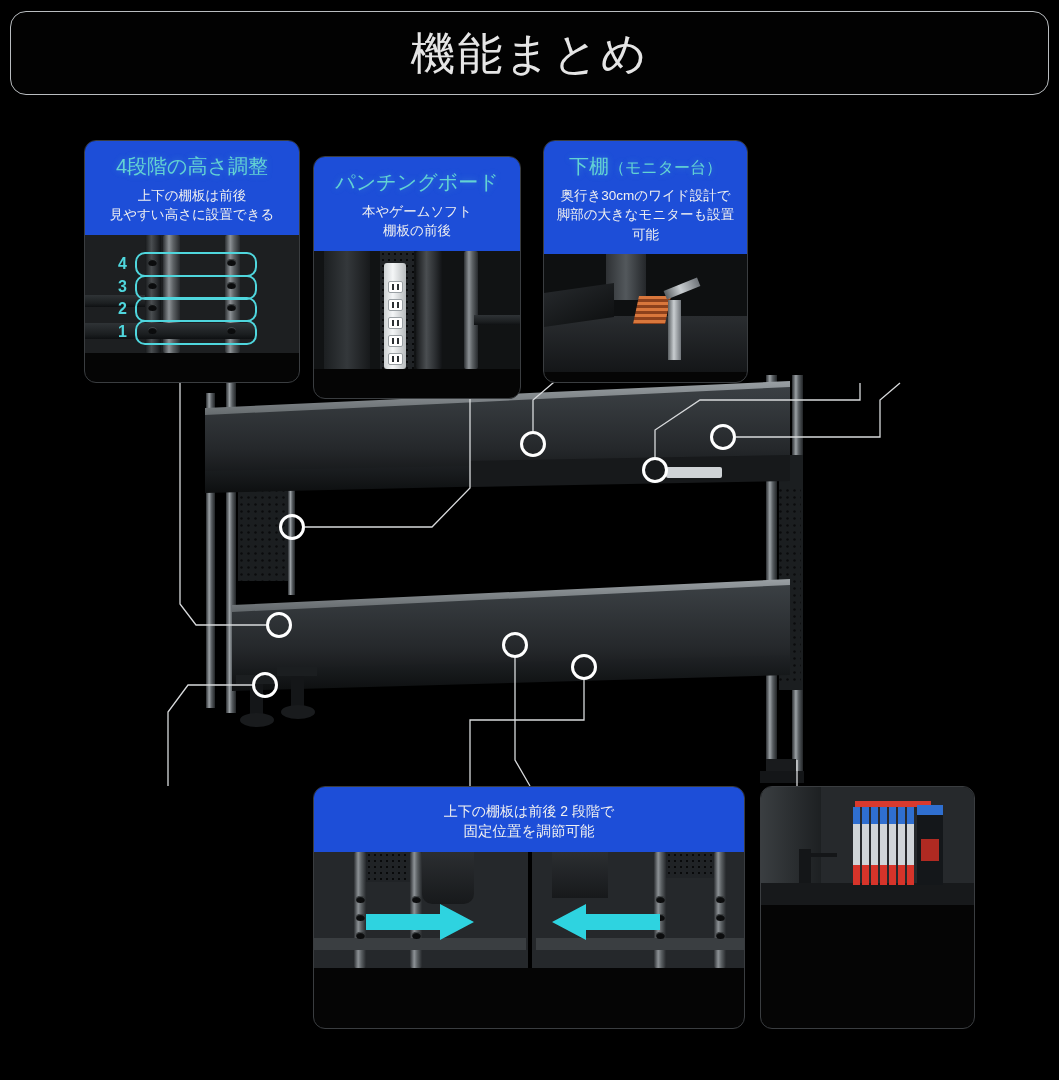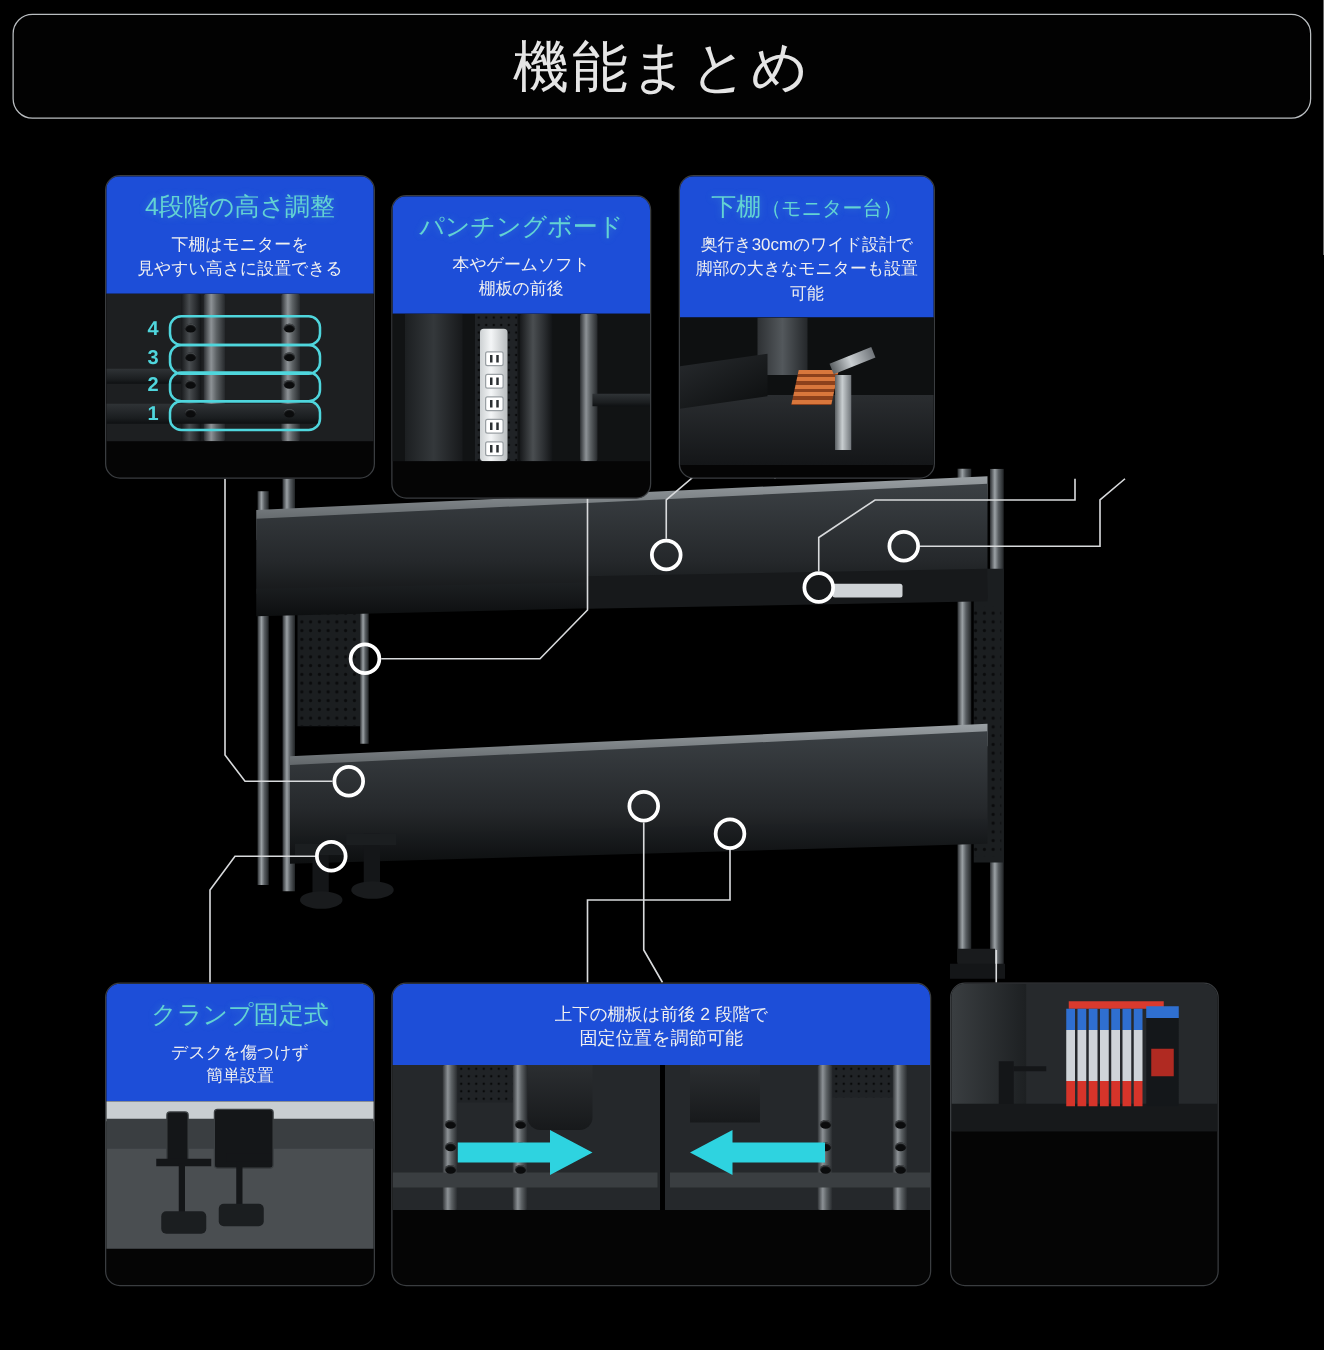--- a/index.html
+++ b/index.html
@@ -283,21 +283,21 @@
   <div class="callout-dot" style="left:252px;top:672px;"></div>
   <div class="callout-dot" style="left:520px;top:431px;"></div>
   <div class="callout-dot" style="left:502px;top:632px;"></div>
   <div class="callout-dot" style="left:571px;top:654px;"></div>
   <div class="callout-dot" style="left:642px;top:457px;"></div>
   <div class="callout-dot" style="left:710px;top:424px;"></div>
 
   <div class="card" style="left:84px;top:140px;width:216px;height:243px;">
     <div class="card-text">
       <div class="card-heading">4段階の高さ調整</div>
-      <div class="card-sub">下棚はモニターを</div>
+      <div class="card-sub">上下の棚板は前後</div>
       <div class="card-sub">見やすい高さに設置できる</div>
     </div>
     <div class="card-photo" style="height:118px;">
       <div class="pole-dark" style="left:60px;top:0;width:16px;height:118px;"></div>
       <div class="pole" style="left:78px;top:0;width:17px;height:118px;"></div>
       <div class="pole" style="left:140px;top:0;width:15px;height:118px;"></div>
       <div class="shelf-slab" style="left:0;top:60px;width:60px;height:12px;"></div>
       <div class="shelf-slab" style="left:0;top:88px;width:170px;height:16px;"></div>
       <div class="hole" style="left:63px;top:24px;"></div>
       <div class="hole" style="left:63px;top:47px;"></div>
@@ -349,39 +349,20 @@
       <div class="shelf-slab" style="left:0;top:62px;width:205px;height:56px;background:linear-gradient(180deg,#2a2d30,#141618);"></div>
       <div style="position:absolute;left:62px;top:0;width:40px;height:46px;background:linear-gradient(90deg,#2e3134,#53585c,#24272a);"></div>
       <div class="copper" style="left:92px;top:42px;width:32px;height:28px;"></div>
       <div class="metal-foot" style="left:120px;top:30px;width:36px;height:9px;transform:rotate(-22deg);"></div>
       <div class="metal-foot" style="left:124px;top:46px;width:13px;height:60px;"></div>
       <div style="position:absolute;left:0;top:34px;width:70px;height:34px;background:linear-gradient(160deg,#24272a,#0f1112);transform:skewY(-8deg);"></div>
     </div>
   </div>
 
 
-  <div class="card" style="left:84px;top:786px;width:216px;height:243px;">
-    <div class="card-text">
-      <div class="card-heading">クランプ固定式</div>
-      <div class="card-sub">デスクを傷つけず</div>
-      <div class="card-sub">簡単設置</div>
-    </div>
-    <div class="card-photo" style="height:118px;background:#4a4e51;">
-      <div style="position:absolute;left:0;top:0;width:216px;height:16px;background:#c9ced1;"></div>
-      <div style="position:absolute;left:0;top:14px;width:216px;height:24px;background:#3a3e41;"></div>
-      <div class="clamp-knob" style="left:48px;top:8px;width:16px;height:40px;"></div>
-      <div class="clamp-knob" style="left:86px;top:6px;width:46px;height:46px;"></div>
-      <div style="position:absolute;left:40px;top:46px;width:44px;height:6px;background:#141618;"></div>
-      <div style="position:absolute;left:58px;top:50px;width:5px;height:40px;background:#141618;"></div>
-      <div style="position:absolute;left:104px;top:44px;width:5px;height:40px;background:#141618;"></div>
-      <div style="position:absolute;left:96px;top:42px;width:36px;height:6px;background:#141618;"></div>
-      <div style="position:absolute;left:44px;top:88px;width:36px;height:18px;border-radius:4px;background:#1b1e20;"></div>
-      <div style="position:absolute;left:90px;top:82px;width:36px;height:18px;border-radius:4px;background:#1b1e20;"></div>
-    </div>
-  </div>
 
   <div class="card" style="left:313px;top:786px;width:432px;height:243px;">
     <div class="card-text">
       <div class="card-sub" style="font-size:14px;">上下の棚板は前後 2 段階で</div>
       <div class="card-sub" style="font-size:14.5px;">固定位置を調節可能</div>
     </div>
     <div class="card-photo" style="height:116px;background:#25282b;">
       <div style="position:absolute;left:214px;top:0;width:4px;height:116px;background:#000;"></div>
 
       <div class="pole" style="left:40px;top:0;width:12px;height:116px;"></div>

